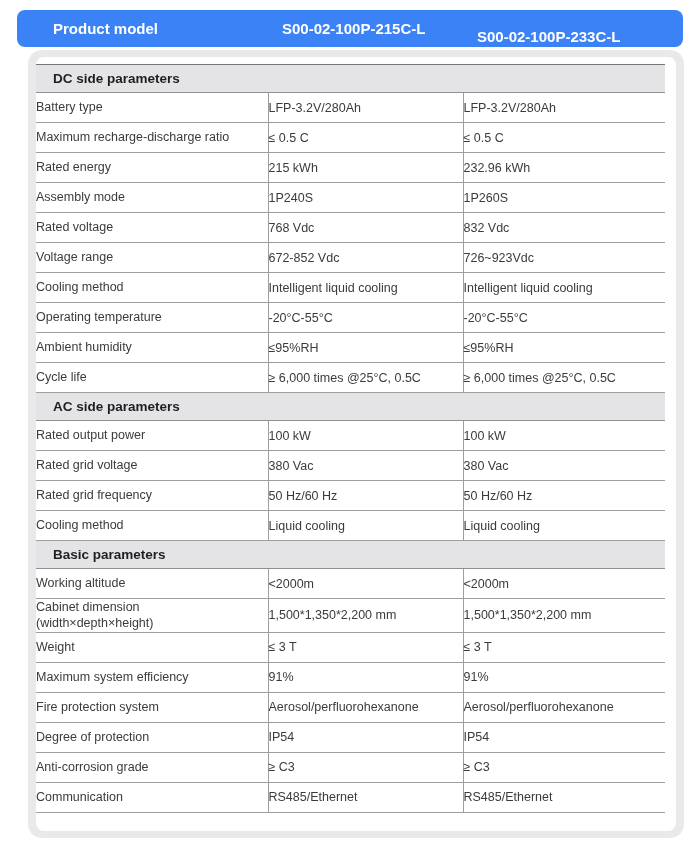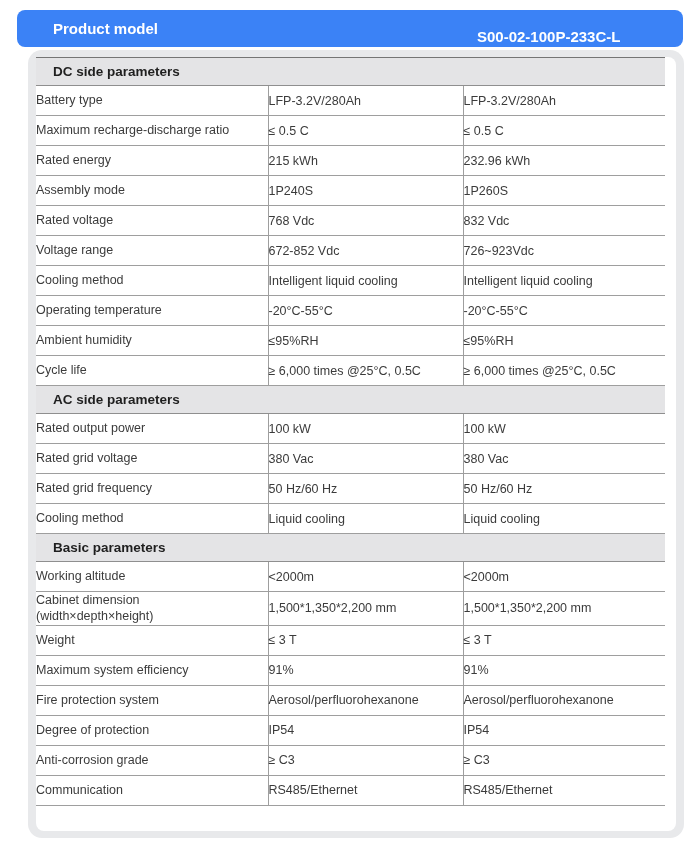--- a/index.html
+++ b/index.html
@@ -41,20 +41,21 @@
     position: absolute;
     left: 8px; top: 7px;
     width: 640px; height: 774px;
     background: #ffffff;
     border-radius: 8px;
   }
   table.spec {
     border-collapse: collapse;
     table-layout: fixed;
     width: 629px;
+    margin-top: 7px;
   }
   tr.section-row td {
     background: #E4E4E6;
     border-top: 1px solid #757575;
     border-bottom: 1px solid #8F8F8F;
     height: 27px;
     padding: 0 0 0 17px;
     font-size: 13.5px;
     font-weight: bold;
     color: #1f1f1f;
@@ -76,20 +77,21 @@
   }
   .pad-row td { line-height: 1.3; padding-top: 5px; padding-bottom: 5px; }
 </style>
 </head>
 <body>
 
 <div class="page">
 
   <div class="header-bar">
     <span class="h h1">Product model</span>
+    <span class="h h2">S00-02-100P-215C-L</span>
     <span class="h h3">S00-02-100P-233C-L</span>
   </div>
 
   <div class="panel">
     <div class="card">
       <table class="spec">
         <colgroup>
           <col style="width:232px">
           <col style="width:195px">
           <col style="width:202px">

